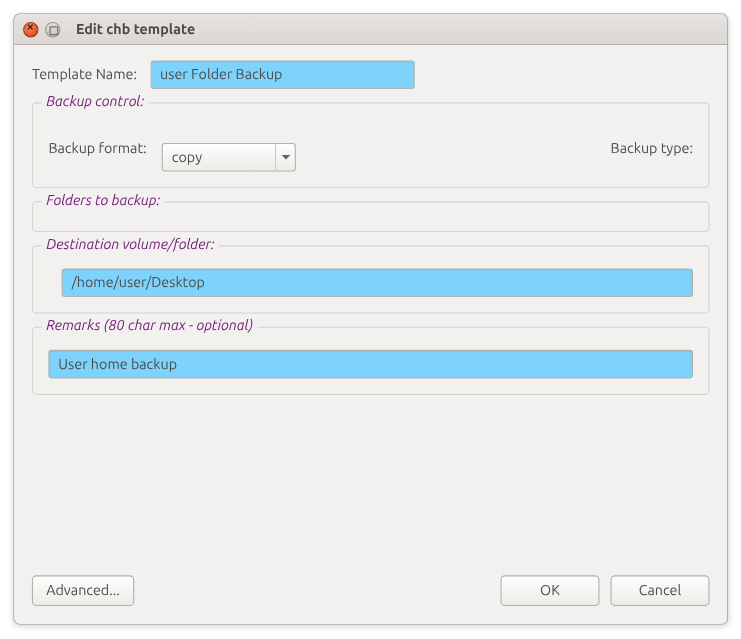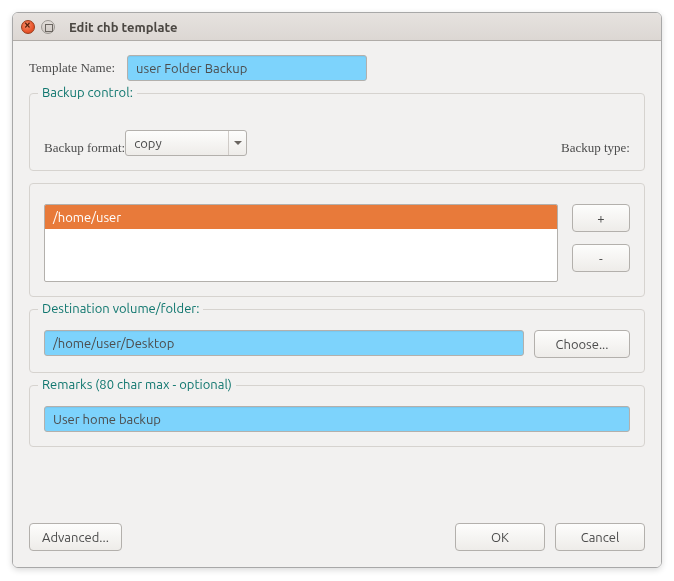--- a/index.html
+++ b/index.html
@@ -65,21 +65,21 @@
     }
     .body {
       background: #f2f1f0;
       padding: 14px 16px 16px 16px;
       height: calc(100% - 28px);
       display: flex;
       flex-direction: column;
       gap: 12px;
     }
     .row { display: flex; align-items: center; gap: 12px; }
-    .label { color: #4c4c4c; font-family: Liberation Serif, serif; }
+    .label { color: #4c4c4c; }
     input[type="text"] {
       border: 1px solid #b3b0ac;
       background: #7dd3fc;
       border-radius: 3px;
       height: 26px;
       padding: 0 8px;
       font-family: inherit;
       font-size: 13px;
       color: #4c4c4c;
       box-shadow: inset 0 1px 1px rgba(0,0,0,0.05);
@@ -89,23 +89,24 @@
       border-radius: 4px;
       padding: 12px 14px 14px 14px;
       position: relative;
     }
     .fieldset > .legend {
       position: absolute;
       top: -9px;
       left: 8px;
       background: #f2f1f0;
       padding: 0 4px;
-      color: #0f766e;
-    }
-    .ctrl-row { display: flex; align-items: flex-end; padding-top: 8px; }
+      color: #701a75;
+      font-style: italic;
+    }
+    .ctrl-row { display: flex; align-items: center; gap: 14px; padding-top: 8px; }
     .combo {
       display: flex;
       align-items: center;
       border: 1px solid #b3b0ac;
       border-radius: 3px;
       background: linear-gradient(#fdfdfc, #eeece9);
       height: 26px;
       min-width: 122px;
       margin-top: 16px;
     }
@@ -159,21 +160,21 @@
       padding: 0 12px;
       font-family: inherit;
       font-size: 13px;
       color: #4c4c4c;
       cursor: pointer;
       display: inline-flex;
       align-items: center;
       justify-content: center;
     }
     .btn-wide { min-width: 96px; }
-    .dest-row { display: flex; gap: 10px; margin-top: 8px; }
+    .dest-row { display: flex; gap: 10px; margin-top: 8px; margin-left: 12px; }
     .dest-row input { flex: 1; width: 100%; }
     .remarks input { width: 100%; margin-top: 8px; }
     .footer {
       margin-top: auto;
       display: flex;
       align-items: center;
       gap: 10px;
     }
     .footer .spacer { flex: 1; }
     .footer .btn { min-width: 90px; }
@@ -205,36 +206,27 @@
           <span class="arrow-btn">
               <span class="arrow-down"></span>
             </span>
         </div>
         <div style="flex:1"></div>
         <span class="label">Backup type:</span>
       </div>
     </div>
 
     <div class="fieldset">
-      <div class="folders-box">
-        <div class="listbox">
-          <div class="listrow selected">/home/user</div>
-        </div>
-        <div class="btncol">
-          <button class="btn">+</button>
-          <button class="btn">-</button>
-        </div>
-      </div>
+      <span class="legend">Folders to backup:</span>
     </div>
 
     <div class="fieldset">
       <span class="legend">Destination volume/folder:</span>
       <div class="dest-row">
         <input type="text" value="/home/user/Desktop" style="">
-        <button class="btn btn-wide">Choose...</button>
       </div>
     </div>
 
     <div class="fieldset remarks">
       <span class="legend">Remarks (80 char max - optional)</span>
       <input type="text" value="User home backup" style="">
     </div>
 
     <div class="footer">
       <button class="btn advanced">Advanced...</button>

